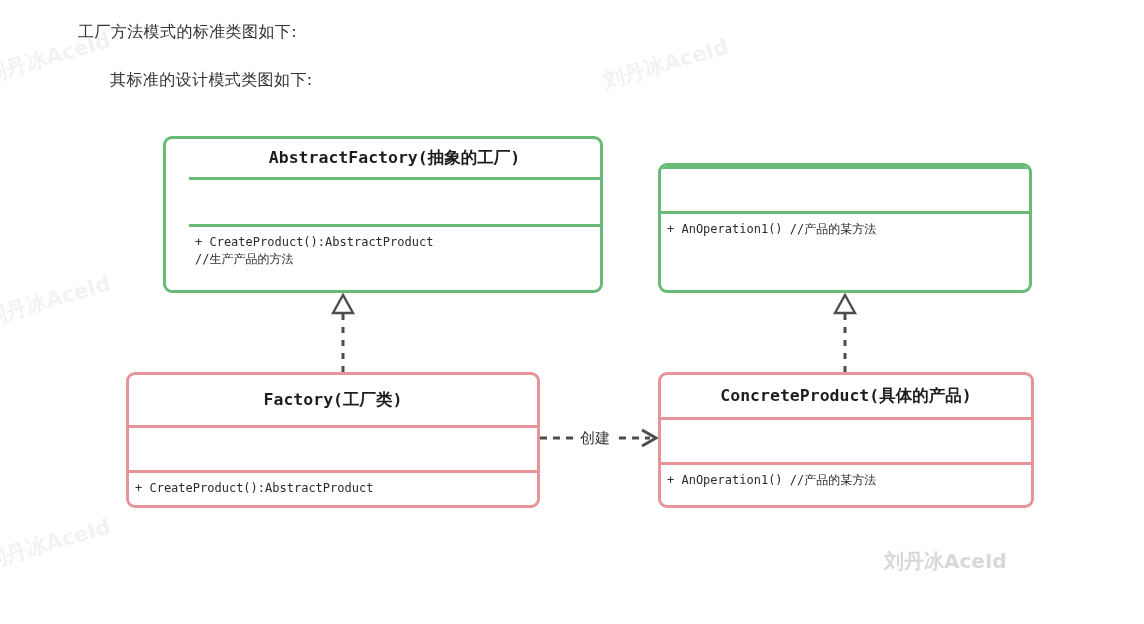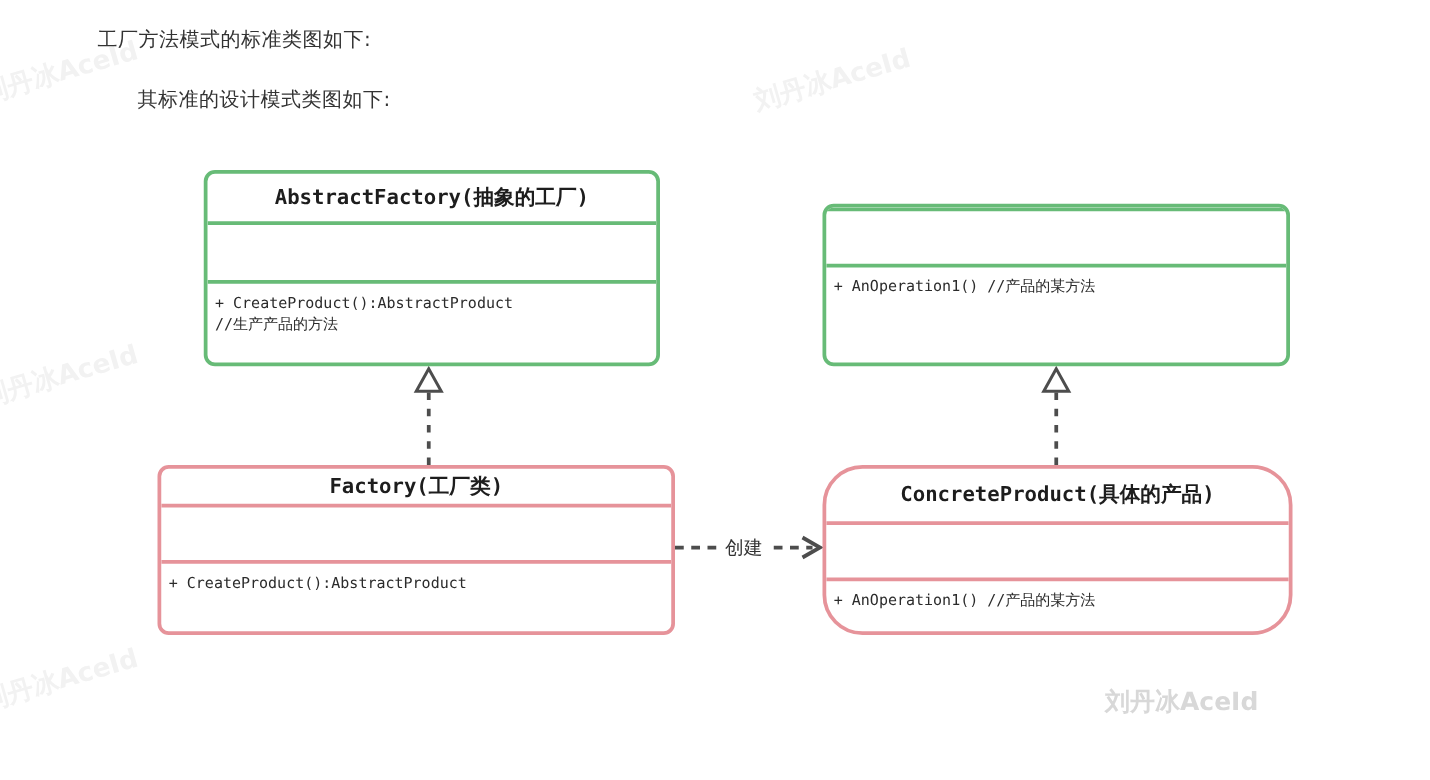--- a/index.html
+++ b/index.html
@@ -142,45 +142,45 @@
   </g>
    ConcreteProduct : dependency (创建) --&gt;
   <g>
     <line x1="540" y1="438" x2="578" y2="438" stroke="#4d4d4d" stroke-width="3" stroke-dasharray="7 6"></line>
     <line x1="619" y1="438" x2="650" y2="438" stroke="#4d4d4d" stroke-width="3" stroke-dasharray="7 6"></line>
     <polyline points="642,430 656,438 642,446" fill="none" stroke="#4d4d4d" stroke-width="3" stroke-linejoin="miter" stroke-linecap="butt"></polyline>
   </g>
 </svg>
 <div class="edge-label" style="left:578px; top:429px;text-align:center;">创建</div>
 
-<div class="uml-class green" style="left:163px; top:136px; width:365px; height:157px;">
+<div class="uml-class green" style="left:163px; top:136px; width:440px; height:157px;padding-left:23px;">
   <div class="uml-title" style="height:38px;">AbstractFactory(抽象的工厂)</div>
   <div class="uml-divider green"></div>
   <div class="uml-attrs" style="height:44px;"></div>
   <div class="uml-divider green"></div>
   <div class="uml-methods" style="height:66px;">+ CreateProduct():AbstractProduct
 //生产产品的方法</div>
 </div>
 
 <div class="uml-class green" style="left:658px; top:163px; width:374px; height:130px;">
   <div class="uml-divider green"></div>
   <div class="uml-attrs" style="height:42px;"></div>
   <div class="uml-divider green"></div>
   <div class="uml-methods" style="height:38px;">+ AnOperation1() //产品的某方法</div>
 </div>
 
 <div class="uml-class pink" style="left:126px; top:372px; width:414px; height:136px;">
-  <div class="uml-title" style="height:28px;">Factory(工厂类)</div>
+  <div class="uml-title" style="height:50px;">Factory(工厂类)</div>
   <div class="uml-divider pink"></div>
   <div class="uml-attrs" style="height:42px;"></div>
   <div class="uml-divider pink"></div>
   <div class="uml-methods" style="height:40px;">+ CreateProduct():AbstractProduct</div>
 </div>
 
-<div class="uml-class pink" style="left:658px; top:372px; width:376px; height:136px;border-radius:32px;">
+<div class="uml-class pink" style="left:658px; top:372px; width:376px; height:136px;">
   <div class="uml-title" style="height:42px;">ConcreteProduct(具体的产品)</div>
   <div class="uml-divider pink"></div>
   <div class="uml-attrs" style="height:42px;"></div>
   <div class="uml-divider pink"></div>
   <div class="uml-methods" style="height:40px;">+ AnOperation1() //产品的某方法</div>
 </div>
 
 <div class="watermark-solid" style="left:884px; top:548px;">刘丹冰AceId</div>
 
 </body></html>

